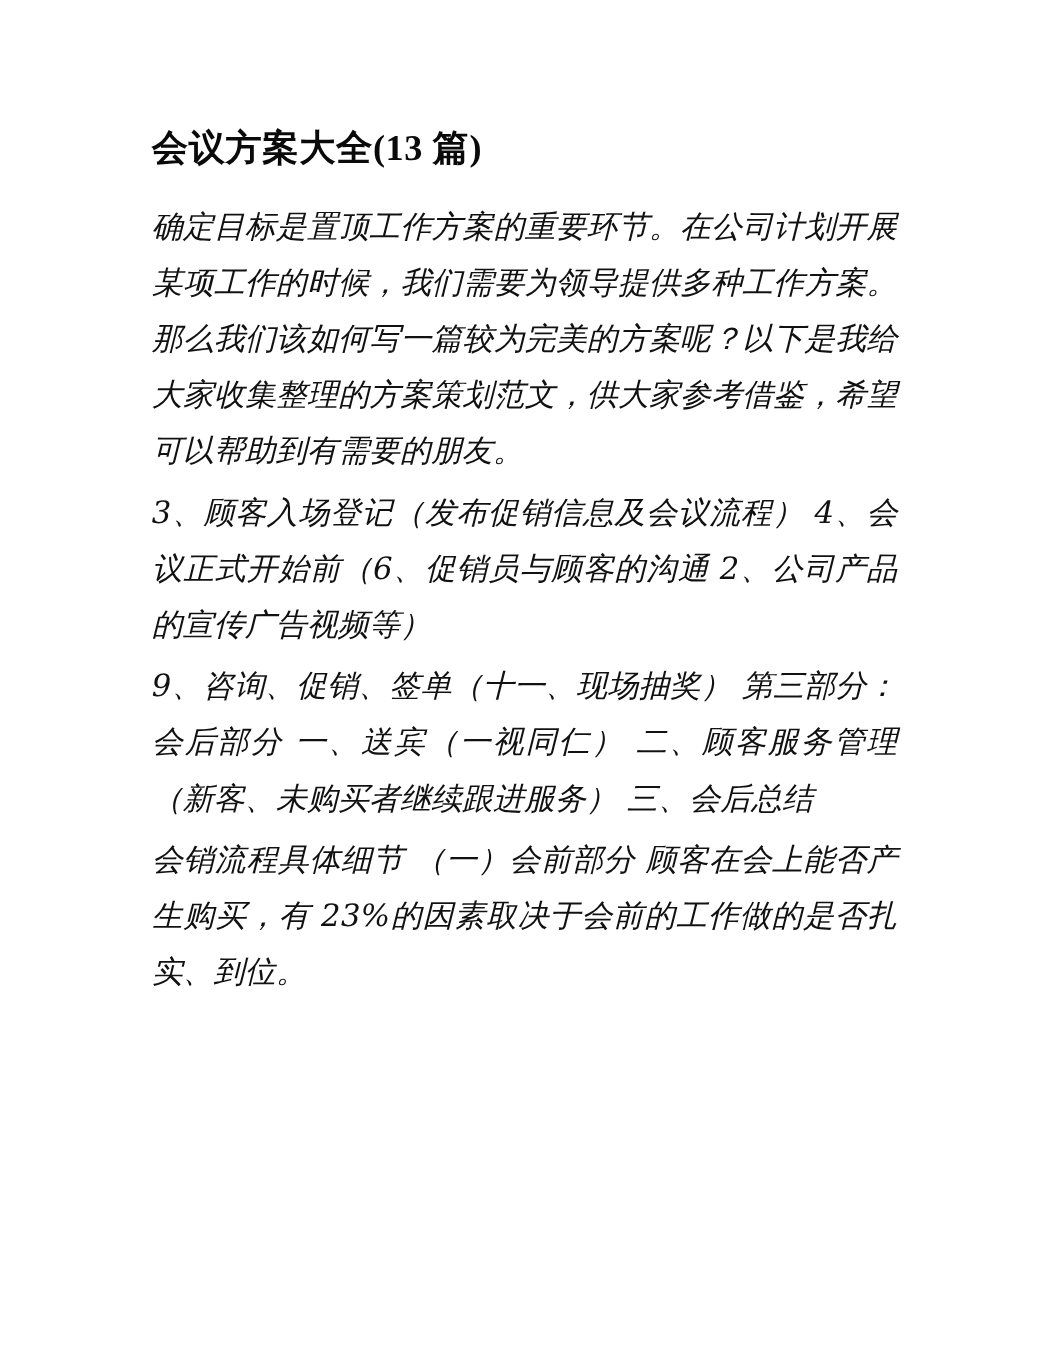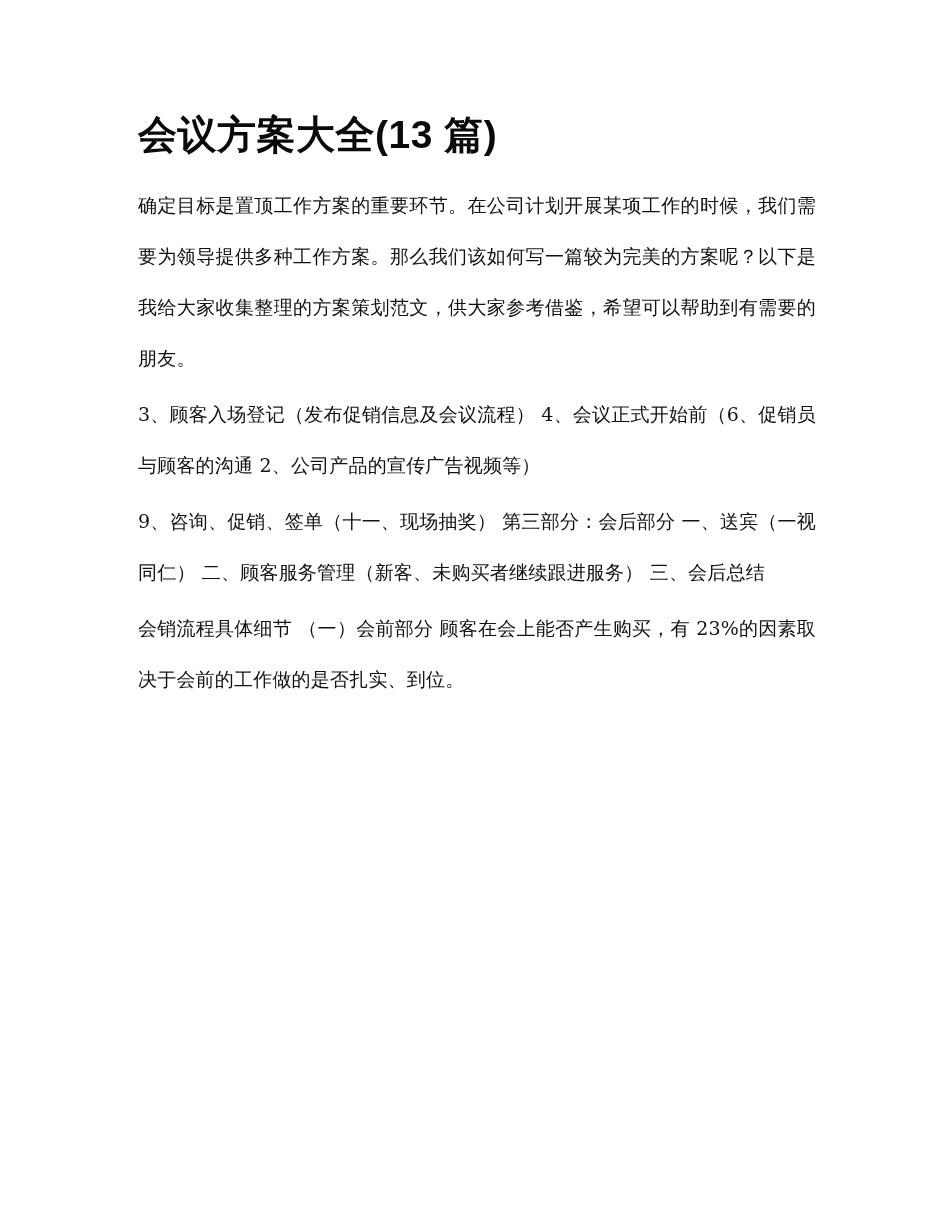--- a/index.html
+++ b/index.html
@@ -22,39 +22,40 @@
     background: #ffffff;
     box-sizing: border-box;
   }
   .content {
     position: absolute;
     left: 138px;
     top: 104px;
     width: 678px;
   }
   .doc-title {
-    font-family: Liberation Sans, sans-serif;
+    font-family: Liberation Serif, serif;
     font-weight: bold;
-    font-size: 39px;
+    font-size: 33px;
     line-height: 62px;
     letter-spacing: 0.5px;
     margin: 0 0 14px 0;
     color: #0a0a0a;
     white-space: pre;
   }
   .para {
     font-family: "DejaVu Serif", "Liberation Serif", serif;
-    font-size: 19px;
+    font-size: 28px;
     line-height: 51px;
     text-align: justify;
     text-justify: inter-character;
     letter-spacing: 0.2px;
     margin: 0;
     color: #111111;
     word-break: break-all;
+    font-style: italic;
   }
   .para + .para {
     margin-top: 5px;
   }
   .para.lead {
     margin-top: 0;
   }
 </style>
 </head>
 <body>

